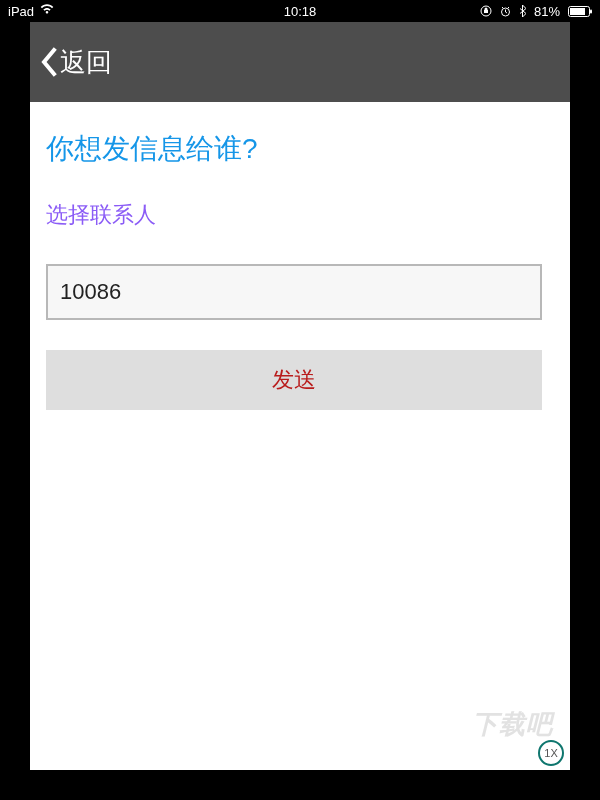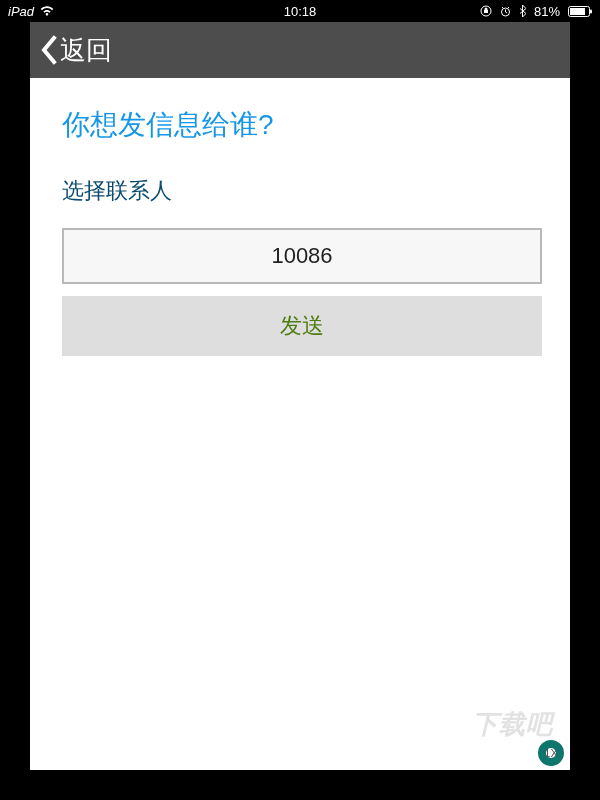--- a/index.html
+++ b/index.html
@@ -10,21 +10,21 @@
     height: 22px;
     background: #000;
     color: #fff;
     display: flex;
     align-items: center;
     justify-content: space-between;
     font-size: 13px;
     padding: 0 8px;
     font-weight: 400;
   }
-  .status-left { display: flex; align-items: center; gap: 6px; font-style: italic; }
+  .status-left { display: flex; align-items: flex-start; gap: 6px; }
   .status-right { display: flex; align-items: center; gap: 8px; }
   .status-center { position: absolute; left: 50%; transform: translateX(-50%); }
   .wifi-icon, .lock-icon, .alarm-icon, .bt-icon, .battery-icon {
     display: inline-flex; align-items: center;
   }
 
   .device-frame {
     background: #000;
     padding: 0 30px 30px 30px;
     height: calc(100% - 22px);
@@ -33,88 +33,87 @@
   .app {
     width: 100%;
     height: 100%;
     background: #fff;
     display: flex;
     flex-direction: column;
     position: relative;
   }
 
   .nav-bar {
-    height: 56px;
+    height: 80px;
     background: #4d4d4d;
     display: flex;
     align-items: center;
     padding: 0 10px;
     color: #fff;
   }
   .back-btn {
     display: flex;
     align-items: center;
     gap: 2px;
     font-size: 26px;
     color: #fff;
     cursor: pointer;
   }
   .chevron-left {
     display: inline-block;
   }
   .chevron-left svg { display: block; }
 
   .content {
-    padding: 28px 28px 0 32px;
+    padding: 28px 28px 0 16px;
     flex: 1;
   }
 
   .page-title {
     color: #1596e8;
     font-size: 28px;
     font-weight: 400;
     margin-bottom: 32px;
   }
 
   .field-label {
     font-size: 22px;
-    color: #0c4a6e;
-    margin-bottom: 22px;
+    color: #8b5cf6;
+    margin-bottom: 34px;
   }
 
   .input-box {
     width: 100%;
     height: 56px;
     border: 2px solid #b8b8b8;
     background: #f7f7f7;
     font-size: 22px;
     padding: 0 12px;
     color: #222;
     outline: none;
-    margin-bottom: 12px;
-    text-align: center;
+    margin-bottom: 30px;
   }
 
   .button-row {
     display: flex;
     gap: 14px;
   }
   .btn {
     flex: 1;
     height: 60px;
     display: flex;
     align-items: center;
     justify-content: center;
     font-size: 22px;
     cursor: pointer;
     border: none;
   }
   .btn-send {
     background: #dedede;
-    color: #4d7c0f;
+    color: #b91c1c;
   }
   .btn-cancel {
     background: #1596e8;
     color: #fff;
   }
 
   .watermark {
     position: absolute;
     right: 17px;
     bottom: 28px;
@@ -126,21 +125,21 @@
     opacity: 0.6;
     pointer-events: none;
   }
 
   .zoom-badge {
     position: absolute;
     right: 6px;
     bottom: 4px;
     width: 26px;
     height: 26px;
-    border: 8px solid #0f766e;
+    border: 2px solid #0f766e;
     border-radius: 50%;
     display: flex;
     align-items: center;
     justify-content: center;
     font-size: 11px;
     color: #555;
     background: rgba(255,255,255,0.3);
   }
 </style>
 </head>

